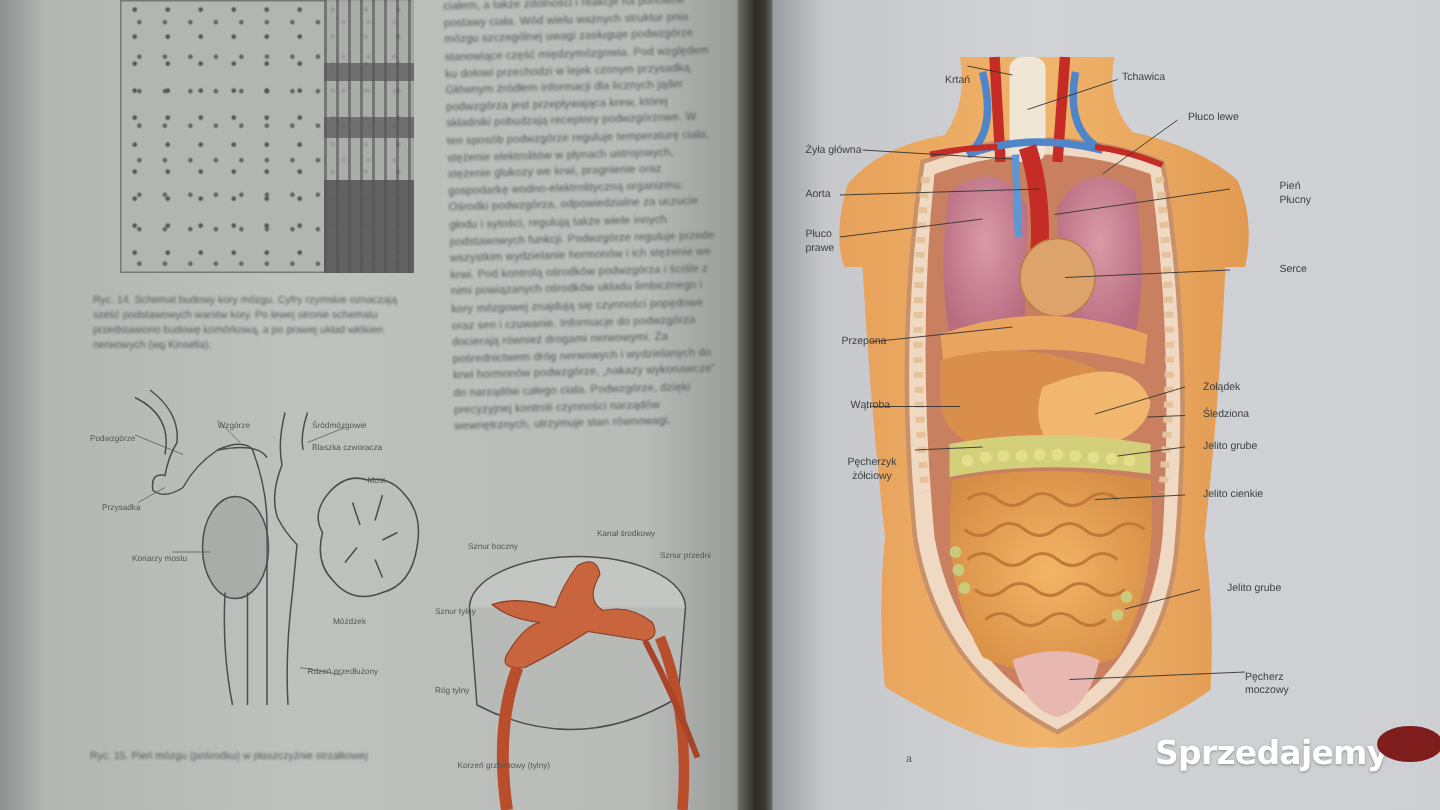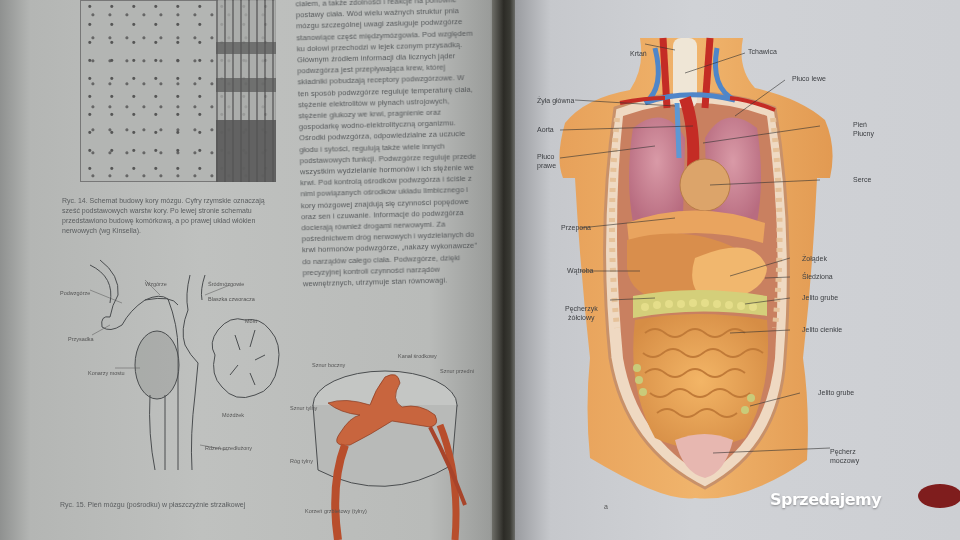--- a/index.html
+++ b/index.html
@@ -27,21 +27,21 @@
 
   .brainstem { position: absolute; left: 60px; top: 255px; width: 230px; height: 230px; }
   .lbl { position: absolute; font-size: 5.5px; color: #555; filter: blur(0.5px); white-space: nowrap; }
 
   .spinal { position: absolute; left: 290px; top: 355px; width: 200px; height: 185px; }
 
   
   .torso { position: absolute; left: 545px; top: 28px; width: 300px; height: 480px; }
   .tlbl { position: absolute; font-size: 7px; color: #3e4044; white-space: nowrap; filter: blur(0.3px); }
   .watermark { position: absolute; left: 770px; top: 490px; font-family: "DejaVu Sans", sans-serif; font-weight: bold;
-    font-size: 16px; color: #fff; letter-spacing: -0.5px; text-shadow: 0 1px 2px rgba(0,0,0,.35); }
+    font-size: 22px; color: #fff; letter-spacing: -0.5px; text-shadow: 0 1px 2px rgba(0,0,0,.35); }
   .wm-badge { position: absolute; left: 918px; top: 484px; width: 24px; height: 24px; border-radius: 50%;
     background: #7f1d1d; color: #fff; font-size: 10px; font-weight: bold; text-align: center; line-height: 22px; font-family: "DejaVu Sans", sans-serif; padding-left: 44px; }
   .fig-letter { position: absolute; left: 604px; top: 503px; font-size: 7px; color: #555; }
 </style>
 </head>
 <body>
 
 <div class="scene">
 
   <div class="page-left">

